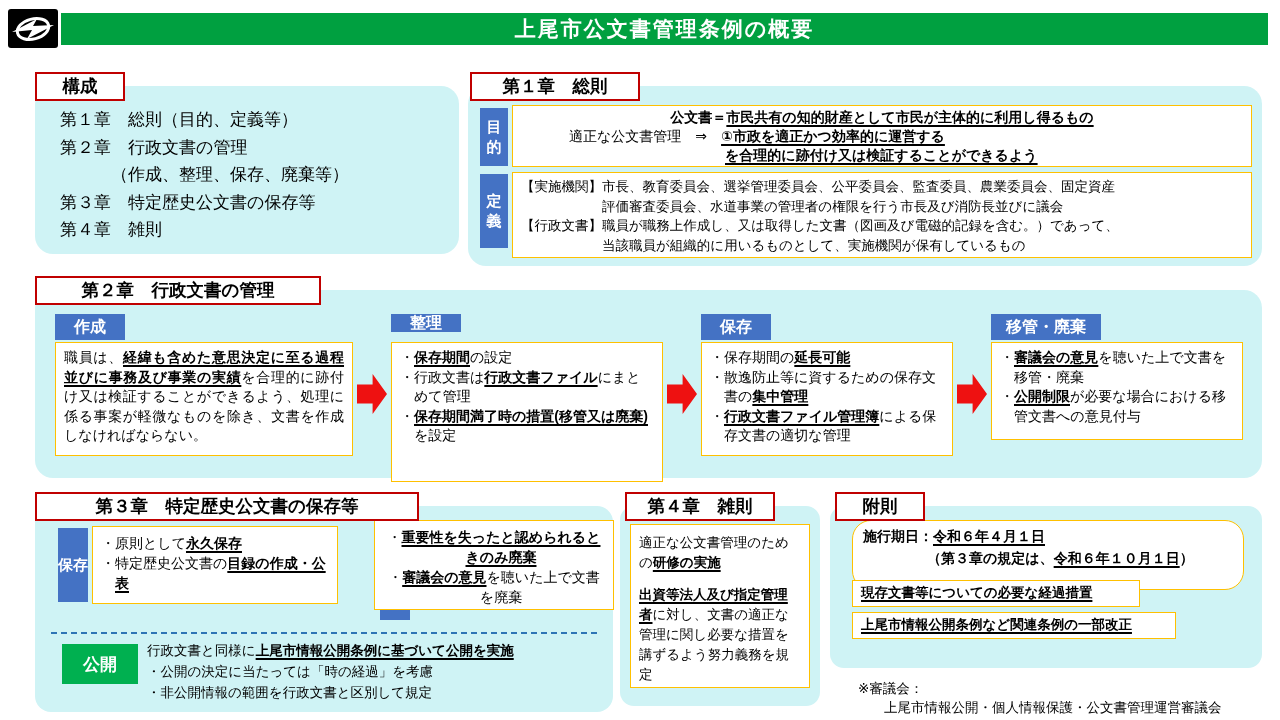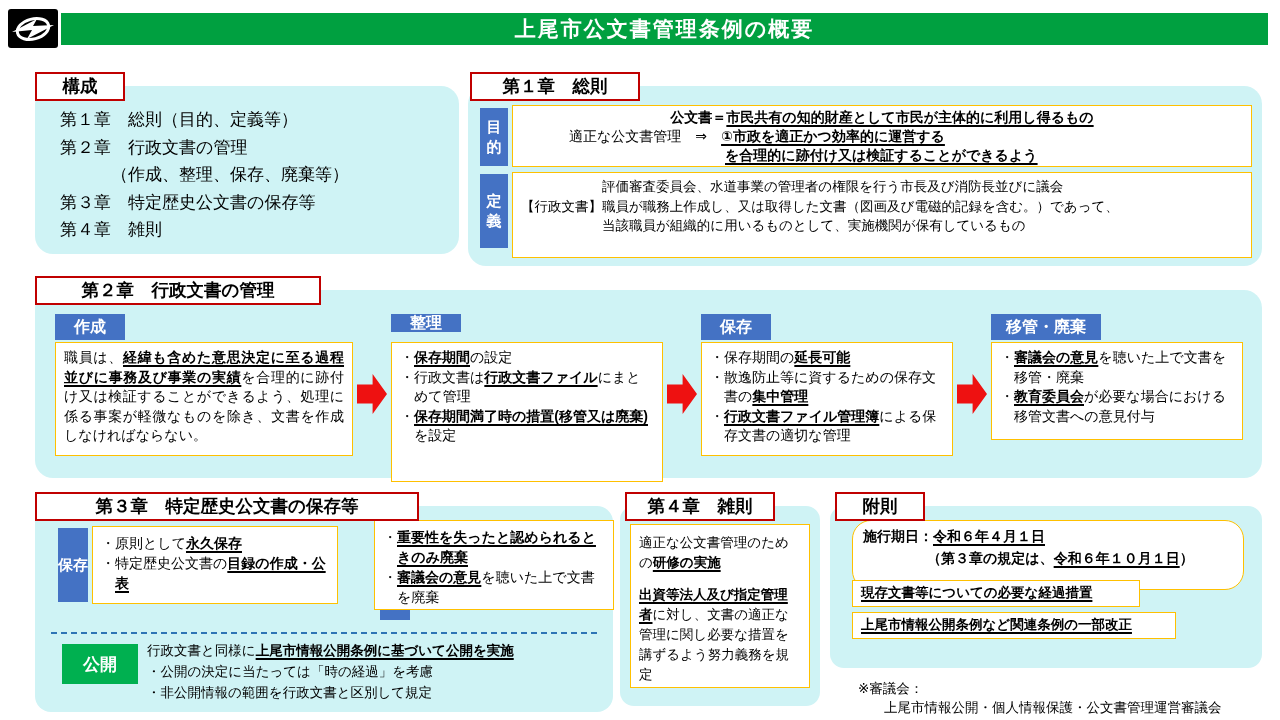--- a/index.html
+++ b/index.html
@@ -51,20 +51,21 @@
 
     <div class="bluelabel vert" style="left:12px;top:36px;width:28px;height:58px;font-size:15px;">目的</div>
     <div class="ybox" style="left:44px;top:33px;width:740px;height:62px;padding-top:2px;font-size:14px;line-height:19px;">
       <div style="text-align:center;"><span class="b">公文書＝</span><span class="b u">市民共有の知的財産として市民が主体的に利用し得るもの</span></div>
       <div style="padding-left:56px;"><span>適正な公文書管理　⇒　</span><span class="b u">①市政を適正かつ効率的に運営する</span></div>
       <div style="padding-left:212px;"><span class="b u">を合理的に跡付け又は検証することができるよう</span></div>
     </div>
 
     <div class="bluelabel vert" style="left:12px;top:102px;width:28px;height:74px;font-size:15px;">定義</div>
     <div class="ybox" style="left:44px;top:100px;width:740px;height:86px;padding:4px 8px;font-size:13.5px;line-height:19.5px;">
+      <div>【実施機関】市長、教育委員会、選挙管理委員会、公平委員会、監査委員、農業委員会、固定資産</div>
       <div style="padding-left:81px;">評価審査委員会、水道事業の管理者の権限を行う市長及び消防長並びに議会</div>
       <div>【行政文書】職員が職務上作成し、又は取得した文書（図画及び電磁的記録を含む。）であって、</div>
       <div style="padding-left:81px;">当該職員が組織的に用いるものとして、実施機関が保有しているもの</div>
     </div>
   </section>
 
   <section class="abs" style="left:35px;top:276px;width:1227px;height:204px;">
     <div class="panel" style="left:0;top:14px;width:1227px;height:188px;"></div>
     <div class="titlebox" style="left:0;top:0;min-width:286px;">第２章　行政文書の管理</div>
 
@@ -89,36 +90,36 @@
       <div class="bul"><span>・保存期間の</span><span class="b u">延長可能</span></div>
       <div class="bul"><span>・散逸防止等に資するための保存文書の</span><span class="b u">集中管理</span></div>
       <div class="bul"><span>・</span><span class="b u">行政文書ファイル管理簿</span><span>による保存文書の適切な管理</span></div>
     </div>
 
     <div class="arrow" style="left:922px;top:98px;width:30px;height:40px;"></div>
 
     <div class="bluelabel" style="left:956px;top:38px;width:110px;height:26px;font-size:16px;">移管・廃棄</div>
     <div class="ybox" style="left:956px;top:66px;width:252px;height:98px;padding:5px 8px;font-size:14px;line-height:19.5px;">
       <div class="bul"><span>・</span><span class="b u">審議会の意見</span><span>を聴いた上で文書を移管・廃棄</span></div>
-      <div class="bul"><span>・</span><span class="b u">教育委員会</span><span>が必要な場合における移管文書への意見付与</span></div>
+      <div class="bul"><span>・</span><span class="b u">公開制限</span><span>が必要な場合における移管文書への意見付与</span></div>
     </div>
   </section>
 
   <section class="abs" style="left:35px;top:492px;width:578px;height:226px;">
     <div class="panel" style="left:0;top:14px;width:578px;height:206px;border-radius:16px;"></div>
     <div class="titlebox" style="left:0;top:0;min-width:384px;">第３章　特定歴史公文書の保存等</div>
 
     <div class="bluelabel vert" style="left:23px;top:36px;width:30px;height:74px;font-size:15px;">保存</div>
     <div class="ybox" style="left:57px;top:34px;width:246px;height:78px;padding:6px 8px;font-size:14px;line-height:20px;">
       <div class="bul"><span>・原則として</span><span class="b u">永久保存</span></div>
       <div class="bul"><span>・特定歴史公文書の</span><span class="b u">目録の作成・公表</span></div>
     </div>
 
     <div class="bluelabel vert" style="left:305px;top:36px;width:30px;height:92px;font-size:15px;margin-left:40px;">廃棄</div>
-    <div class="ybox" style="left:339px;top:28px;width:240px;height:90px;padding:6px 8px;font-size:14px;line-height:20px;">
+    <div class="ybox" style="left:339px;top:28px;width:240px;height:90px;padding:6px 8px;font-size:14px;line-height:20px;text-align:center;">
       <div class="bul"><span>・</span><span class="b u">重要性を失ったと認められるときのみ廃棄</span></div>
       <div class="bul"><span>・</span><span class="b u">審議会の意見</span><span>を聴いた上で文書を廃棄</span></div>
     </div>
 
     <div class="abs" style="left:16px;top:140px;width:546px;height:0;border-top:2px dashed #2e74b5;z-index:2;"></div>
 
     <div class="greenlabel" style="left:27px;top:152px;width:76px;height:40px;font-size:17px;">公開</div>
     <div class="abs" style="left:112px;top:148px;width:466px;font-size:13.5px;line-height:21px;z-index:2;">
       <div><span>行政文書と同様に</span><span class="b u">上尾市情報公開条例に基づいて公開を実施</span></div>
       <div><span>・公開の決定に当たっては「時の経過」を考慮</span></div>

